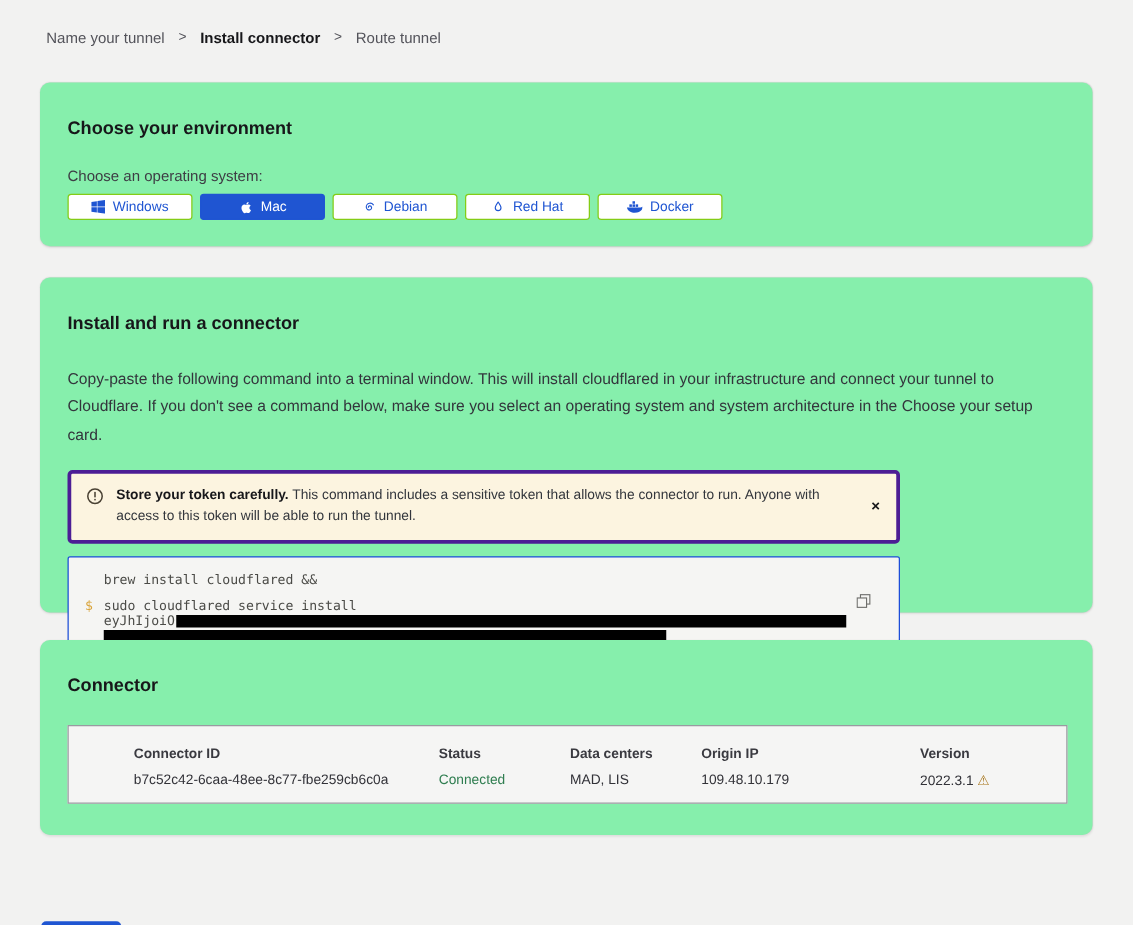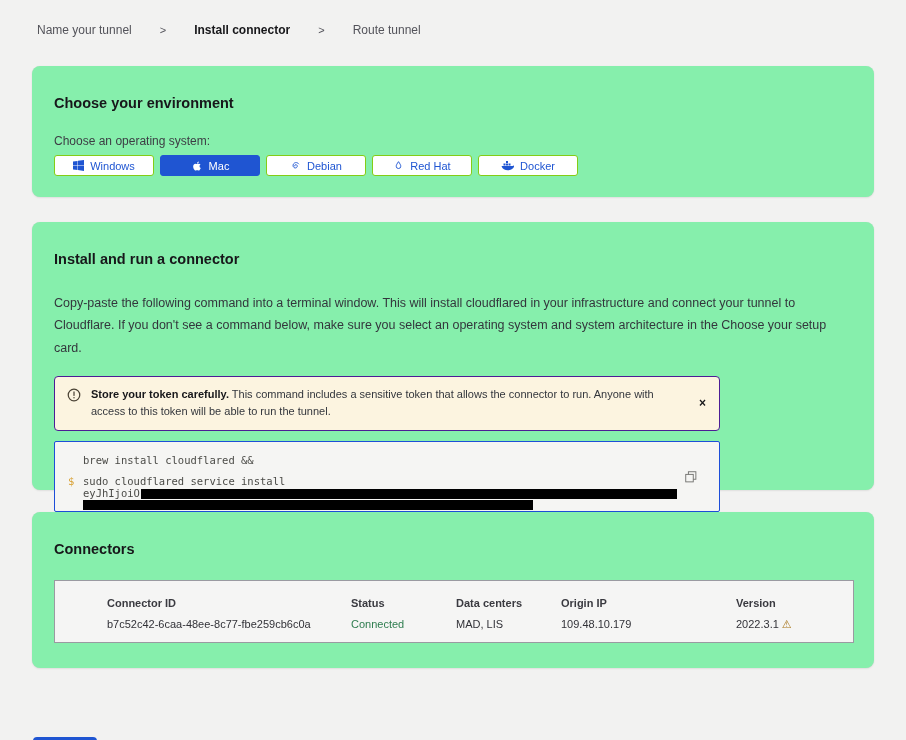--- a/index.html
+++ b/index.html
@@ -7,21 +7,21 @@
   body {
     width:906px; height:740px;
     background:#f2f2f1;
     font-family:"Liberation Sans", sans-serif;
     color:#17171a;
     -webkit-font-smoothing:antialiased;
   }
   .page { position:relative; width:906px; height:740px; overflow:hidden; }
 
   
-  .breadcrumb { position:absolute; top:23px; left:37px; display:flex; gap:28px; font-size:12px; color:#53535a; align-items:center; }
+  .breadcrumb { position:absolute; top:23px; left:37px; display:flex; gap:11px; font-size:12px; color:#53535a; align-items:center; }
   .breadcrumb .crumb { cursor:pointer; }
   .breadcrumb .crumb.active { font-weight:700; color:#17171a; }
   .breadcrumb .sep { color:#53535a; font-size:11px; }
 
   
   .card { position:absolute; left:32px; width:842px; background:#86efac; border-radius:8px;
           box-shadow:0 1px 2px rgba(0,0,0,0.07), 0 0 1px rgba(0,0,0,0.10); }
   #card-env { top:66px; height:131px; }
   #card-install { top:222px; height:268px; }
   #card-connectors { top:512px; height:156px; }
@@ -32,21 +32,21 @@
   .os-row { display:flex; gap:6px; padding:0 22px; }
   .os-btn { width:100px; height:21px; display:flex; align-items:center; justify-content:center; gap:6px;
             background:#ffffff; border:1px solid #84cc16; border-radius:3px;
             color:#1f55d2; font-size:11px; font-family:"Liberation Sans", sans-serif; cursor:pointer; padding:0; }
   .os-btn.selected { background:#1f55d2; border-color:#1f55d2; color:#ffffff; }
   .os-btn svg { display:block; }
 
   
   .desc { margin:25px 22px 0 22px; font-size:12.5px; line-height:1.78; color:#33363c; }
   .alert { position:relative; margin:17px 22px 0 22px; width:666px; background:#fcf4e0;
-           border:1px solid #4c1d95; border-radius:4px; padding:9px 34px 9px 36px;
+           border:3px solid #4c1d95; border-radius:4px; padding:9px 34px 9px 36px;
            font-size:11px; line-height:1.6; color:#33363c; }
   .alert b { color:#17171a; }
   .alert-icon { position:absolute; left:12px; top:11px; }
   .alert-close { position:absolute; right:9px; top:50%; transform:translateY(-50%);
                  background:none; border:none; font-size:12px; font-weight:700; color:#17171a; cursor:pointer; padding:2px 4px; }
 
   .codeblock { position:relative; margin:10px 22px 0 22px; width:666px; height:71px;
                background:#f5f5f3; border:1px solid #1d4ed8; border-radius:2px;
                padding:13px 0 0 0; font-family:"DejaVu Sans Mono", monospace;
                font-size:10.5px; line-height:11.5px; color:#4b4b47; }
@@ -187,21 +187,21 @@
       <button class="copy-btn">
         <svg width="12" height="12" viewBox="0 0 16 16">
             <rect x="4.5" y="1" width="10" height="10" fill="#f5f5f3" stroke="#6e6e6b" stroke-width="1.2"></rect>
             <rect x="1" y="4.5" width="10" height="10" fill="#f5f5f3" stroke="#6e6e6b" stroke-width="1.2"></rect>
           </svg>
       </button>
     </div>
   </section>
 
   <section class="card" id="card-connectors">
-    <h2>Connectors</h2>
+    <h2>Connector</h2>
     <div class="conn-table">
       <div class="t-row t-head">
         <div class="col-id">Connector ID</div>
         <div class="col-status">Status</div>
         <div class="col-dc">Data centers</div>
         <div class="col-ip">Origin IP</div>
         <div class="col-ver">Version</div>
       </div>
       <div class="t-row t-vals">
         <div class="col-id">b7c52c42-6caa-48ee-8c77-fbe259cb6c0a</div>

